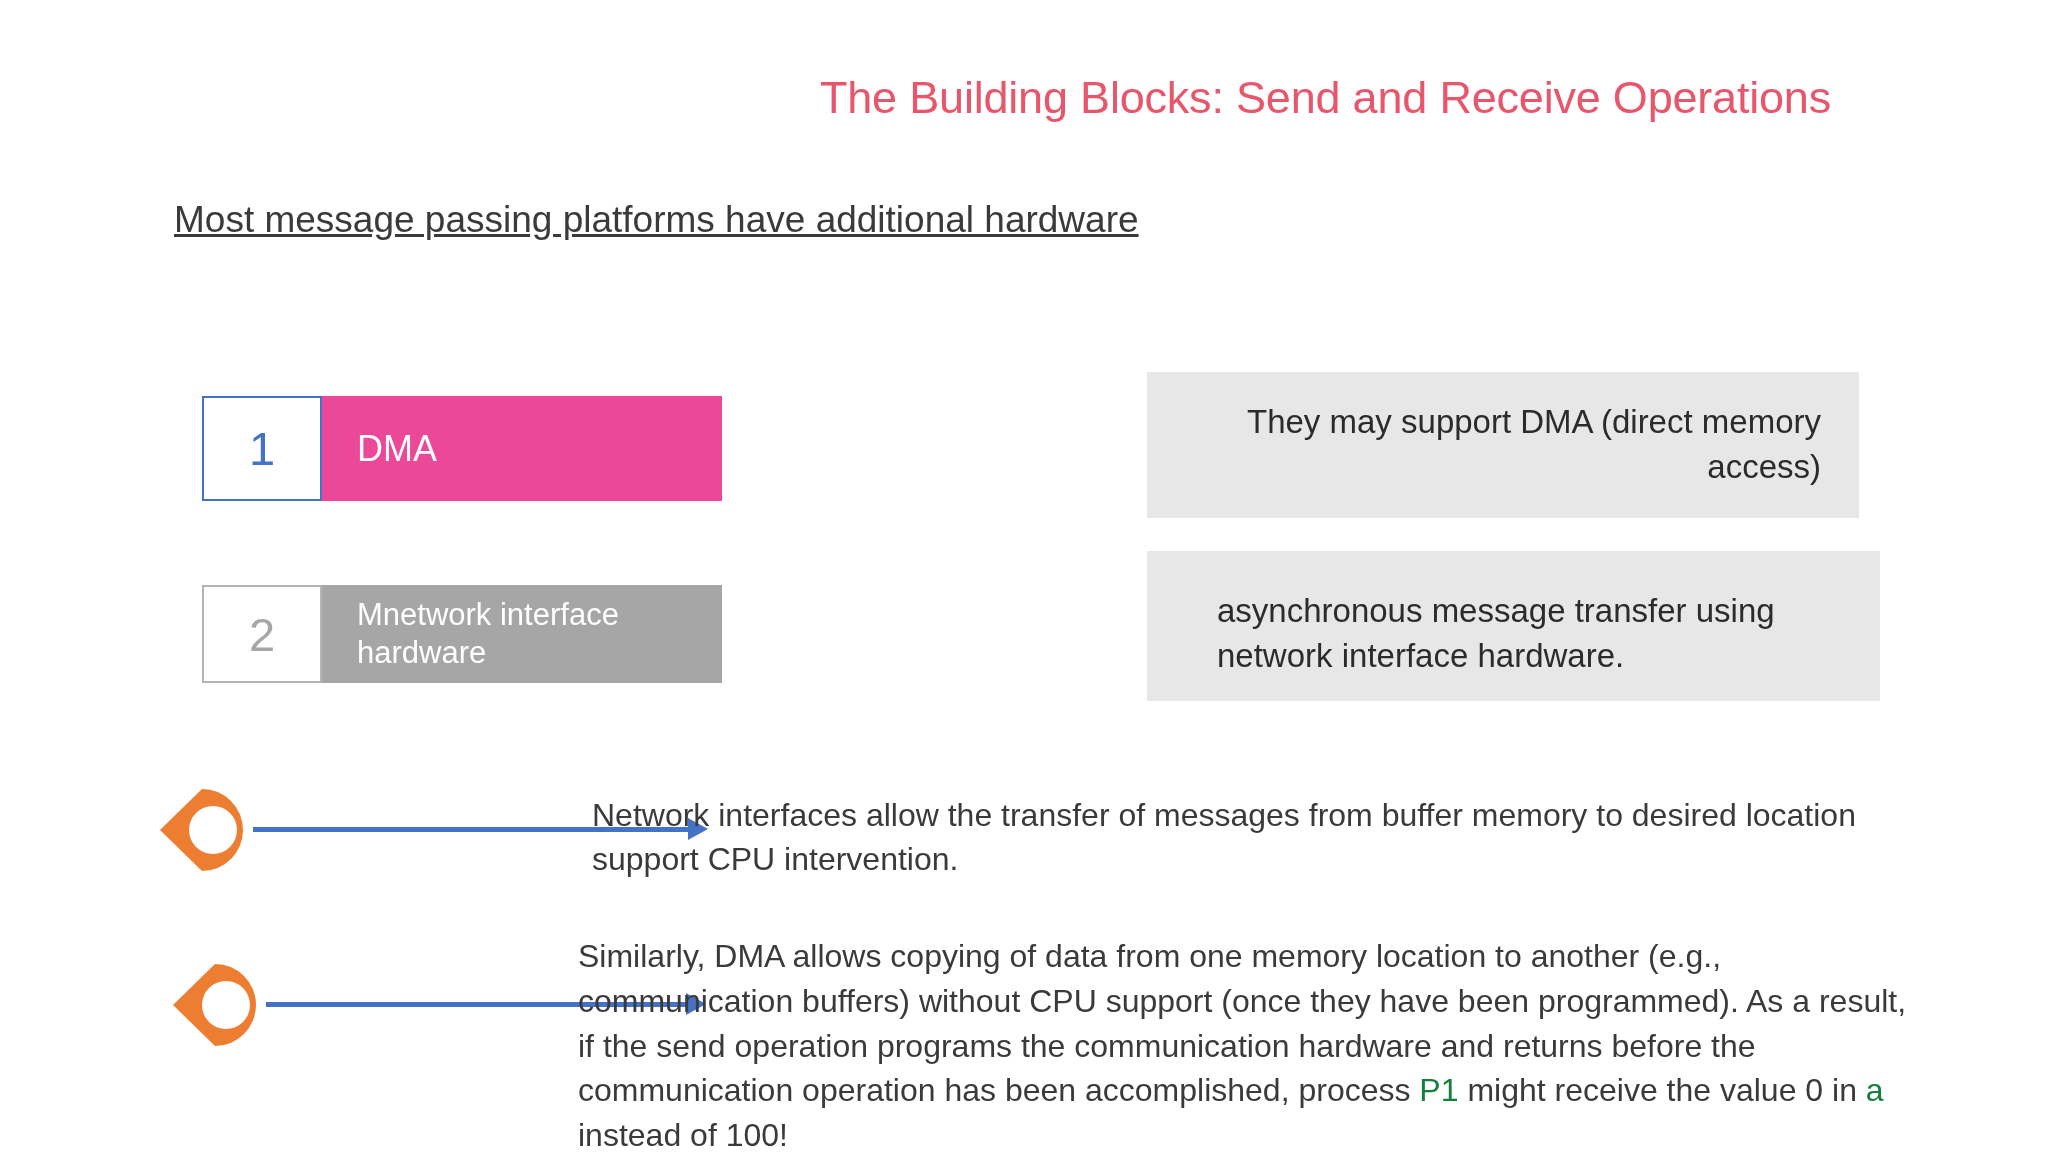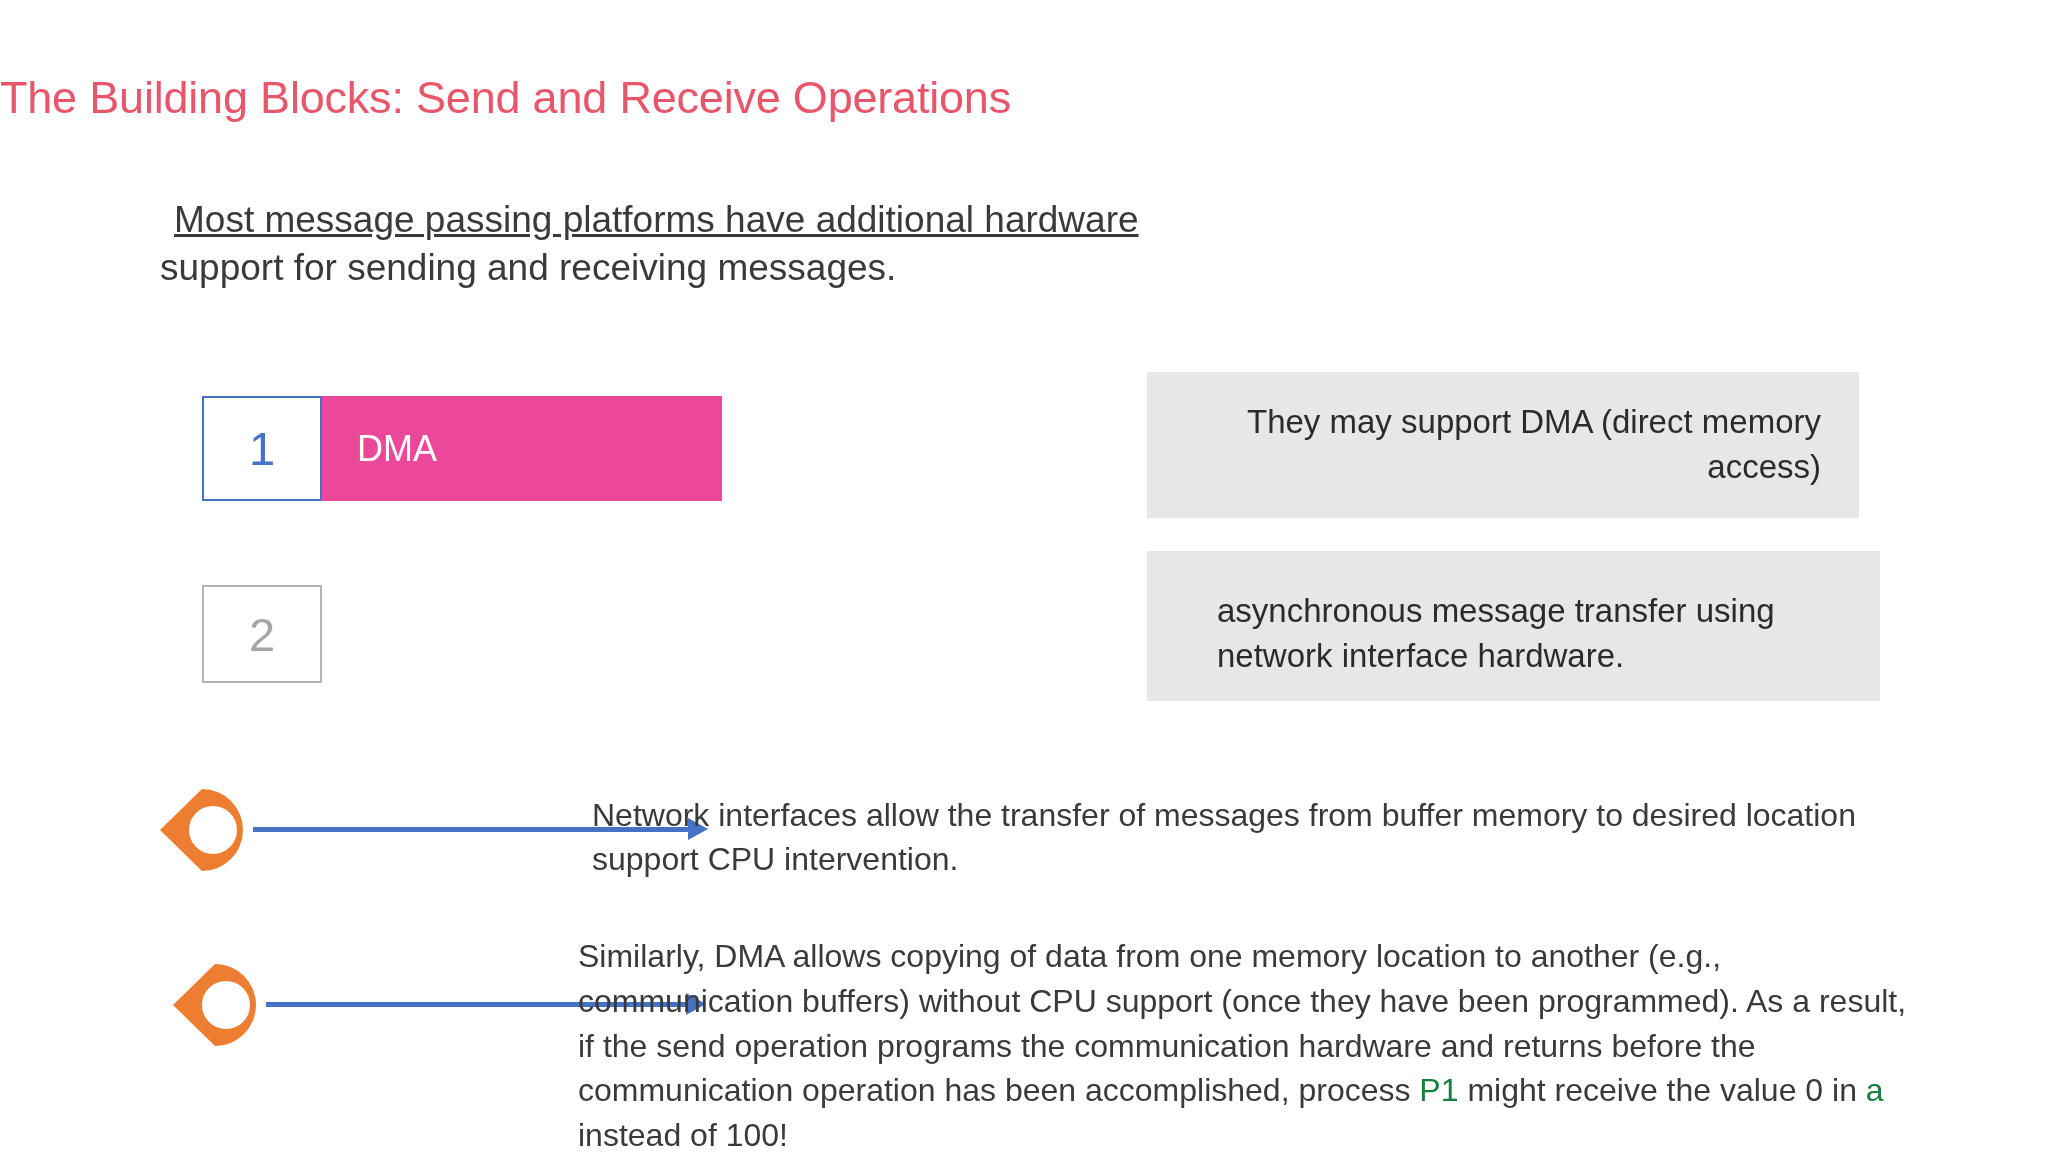--- a/index.html
+++ b/index.html
@@ -15,21 +15,21 @@
     font-family: "Liberation Sans", sans-serif;
     color: #404040;
   }
 
   
   #slide-title {
     position: absolute;
     left: 0;
     top: 72px;
     width: 1831px;
-    text-align: left;
+    text-align: right;
     font-size: 45px;
     font-weight: 400;
     color: #E8566B;
     letter-spacing: -0.2px;
     white-space: nowrap;
   }
 
   
   #intro-paragraph {
     position: absolute;
@@ -184,30 +184,30 @@
   }
   .hl { color: #15803d; }
 </style>
 </head>
 <body>
 
 <div id="slide-title">The Building Blocks: Send and Receive Operations</div>
 
 <div id="intro-paragraph">
   <span class="indent">Most message passing platforms have additional hardware</span><br>
-  <span>support for sending and receiving messages.</span>
 </div>
 
 <div class="num-block" id="block-1">
   <div class="num-box">1</div>
   <div class="num-bar">DMA</div>
 </div>
 
 <div class="num-block" id="block-2">
   <div class="num-box">2</div>
+  <div class="num-bar">Mnetwork interface hardware</div>
 </div>
 
 <div class="callout" id="callout-1">They may support DMA (direct memory access)</div>
 
 <div class="callout" id="callout-2">asynchronous message transfer using network interface hardware.</div>
 
 <div class="pin-row" id="pin-row-1">
   <svg class="pin-icon" viewBox="0 0 112 90">
     <path d="M 5 45 L 47 4 A 41 41 0 1 1 47 86 Z" fill="#ED7D31"></path>
     <circle cx="58" cy="45" r="24" fill="#ffffff"></circle>

